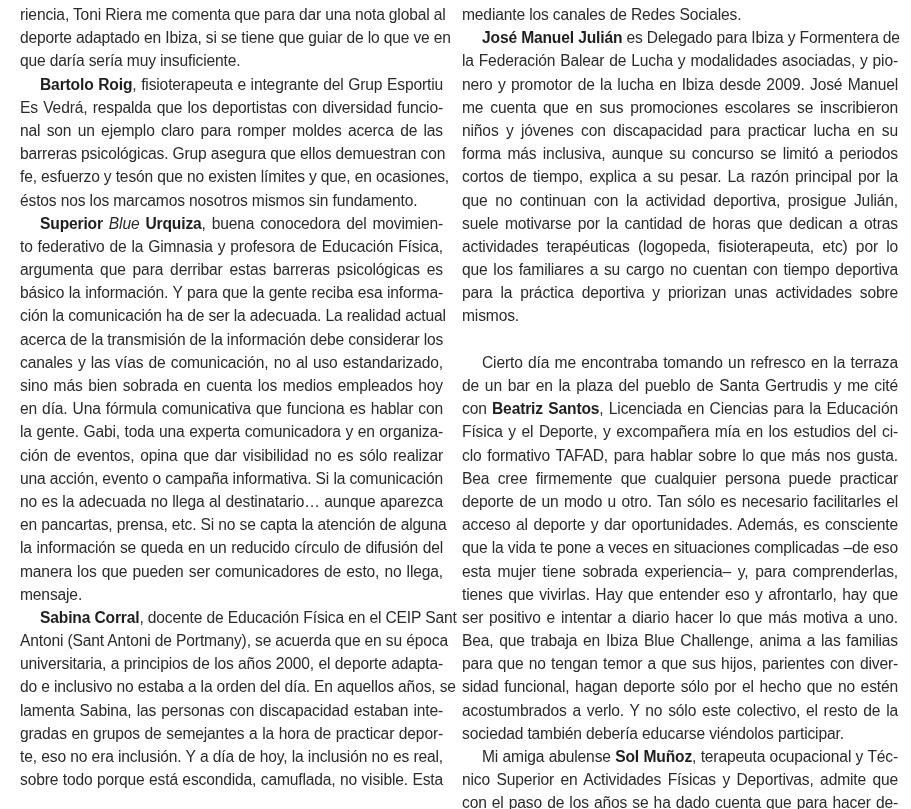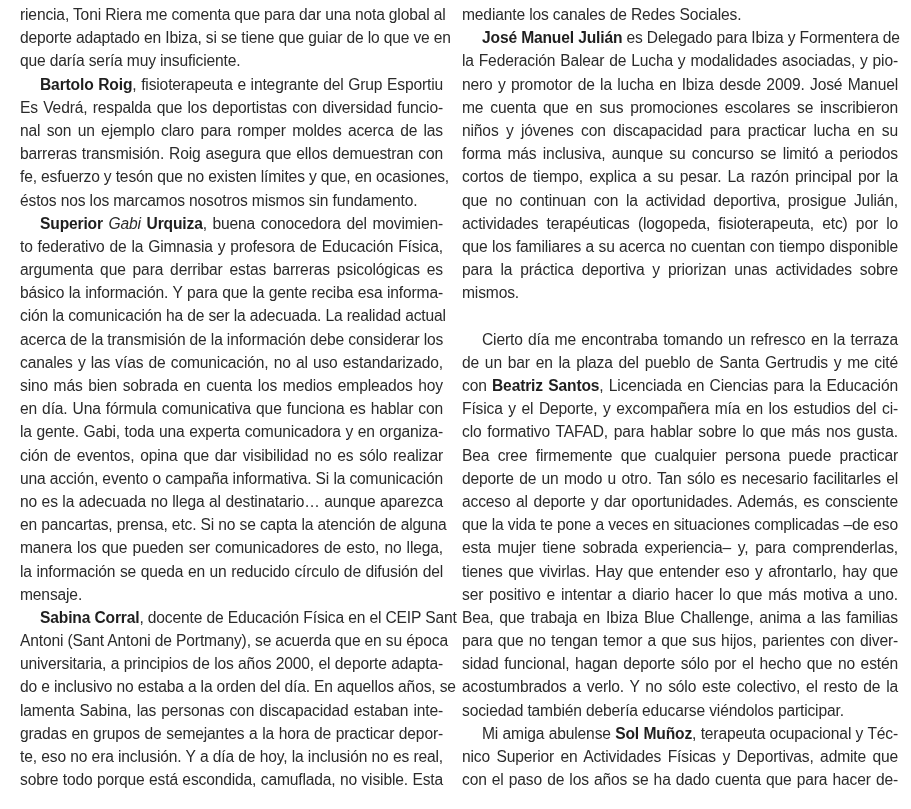--- a/index.html
+++ b/index.html
@@ -29,61 +29,62 @@
 </head>
 <body>
 
 <div class="col col-left">
     <span class="line"><span>riencia, Toni Riera me comenta que para dar una nota global al</span></span>
     <span class="line"><span>deporte adaptado en Ibiza, si se tiene que guiar de lo que ve en</span></span>
     <span class="line last"><span>que daría sería muy insuficiente.</span></span>
     <span class="line indent"><b>Bartolo Roig</b><span>, fisioterapeuta e integrante del Grup Esportiu</span></span>
     <span class="line"><span>Es Vedrá, respalda que los deportistas con diversidad funcio-</span></span>
     <span class="line"><span>nal son un ejemplo claro para romper moldes acerca de las</span></span>
-    <span class="line"><span>barreras transmisión. Roig asegura que ellos demuestran con</span></span>
+    <span class="line"><span>barreras psicológicas. Grup asegura que ellos demuestran con</span></span>
     <span class="line"><span>fe, esfuerzo y tesón que no existen límites y que, en ocasiones,</span></span>
     <span class="line last"><span>éstos nos los marcamos nosotros mismos sin fundamento.</span></span>
-    <span class="line indent"><b>Superior </b><i>Gabi</i><b> Urquiza</b><span>, buena conocedora del movimien-</span></span>
+    <span class="line indent"><b>Superior </b><i>Blue</i><b> Urquiza</b><span>, buena conocedora del movimien-</span></span>
     <span class="line"><span>to federativo de la Gimnasia y profesora de Educación Física,</span></span>
     <span class="line"><span>argumenta que para derribar estas barreras psicológicas es</span></span>
     <span class="line"><span>básico la información. Y para que la gente reciba esa informa-</span></span>
     <span class="line"><span>ción la comunicación ha de ser la adecuada. La realidad actual</span></span>
     <span class="line"><span>acerca de la transmisión de la información debe considerar los</span></span>
     <span class="line"><span>canales y las vías de comunicación, no al uso estandarizado,</span></span>
     <span class="line"><span>sino más bien sobrada en cuenta los medios empleados hoy</span></span>
     <span class="line"><span>en día. Una fórmula comunicativa que funciona es hablar con</span></span>
     <span class="line"><span>la gente. Gabi, toda una experta comunicadora y en organiza-</span></span>
     <span class="line"><span>ción de eventos, opina que dar visibilidad no es sólo realizar</span></span>
     <span class="line"><span>una acción, evento o campaña informativa. Si la comunicación</span></span>
     <span class="line"><span>no es la adecuada no llega al destinatario… aunque aparezca</span></span>
     <span class="line"><span>en pancartas, prensa, etc. Si no se capta la atención de alguna</span></span>
+    <span class="line"><span>la información se queda en un reducido círculo de difusión del</span></span>
     <span class="line"><span>manera los que pueden ser comunicadores de esto, no llega,</span></span>
-    <span class="line"><span>la información se queda en un reducido círculo de difusión del</span></span>
     <span class="line last"><span>mensaje.</span></span>
     <span class="line indent"><b>Sabina Corral</b><span>, docente de Educación Física en el CEIP Sant</span></span>
     <span class="line"><span>Antoni (Sant Antoni de Portmany), se acuerda que en su época</span></span>
     <span class="line"><span>universitaria, a principios de los años 2000, el deporte adapta-</span></span>
     <span class="line"><span>do e inclusivo no estaba a la orden del día. En aquellos años, se</span></span>
     <span class="line"><span>lamenta Sabina, las personas con discapacidad estaban inte-</span></span>
     <span class="line"><span>gradas en grupos de semejantes a la hora de practicar depor-</span></span>
     <span class="line"><span>te, eso no era inclusión. Y a día de hoy, la inclusión no es real,</span></span>
     <span class="line"><span>sobre todo porque está escondida, camuflada, no visible. Esta</span></span>
   </div>
 <div class="col col-right">
     <span class="line last"><span>mediante los canales de Redes Sociales.</span></span>
     <span class="line indent"><b>José Manuel Julián</b><span> es Delegado para Ibiza y Formentera de</span></span>
     <span class="line"><span>la Federación Balear de Lucha y modalidades asociadas, y pio-</span></span>
     <span class="line"><span>nero y promotor de la lucha en Ibiza desde 2009. José Manuel</span></span>
     <span class="line"><span>me cuenta que en sus promociones escolares se inscribieron</span></span>
     <span class="line"><span>niños y jóvenes con discapacidad para practicar lucha en su</span></span>
     <span class="line"><span>forma más inclusiva, aunque su concurso se limitó a periodos</span></span>
     <span class="line"><span>cortos de tiempo, explica a su pesar. La razón principal por la</span></span>
     <span class="line"><span>que no continuan con la actividad deportiva, prosigue Julián,</span></span>
+    <span class="line"><span>suele motivarse por la cantidad de horas que dedican a otras</span></span>
     <span class="line"><span>actividades terapéuticas (logopeda, fisioterapeuta, etc) por lo</span></span>
-    <span class="line"><span>que los familiares a su acerca no cuentan con tiempo disponible</span></span>
+    <span class="line"><span>que los familiares a su cargo no cuentan con tiempo deportiva</span></span>
     <span class="line"><span>para la práctica deportiva y priorizan unas actividades sobre</span></span>
     <span class="line last"><span>mismos.</span></span>
     <span class="gap"></span>
     <span class="line indent"><span>Cierto día me encontraba tomando un refresco en la terraza</span></span>
     <span class="line"><span>de un bar en la plaza del pueblo de Santa Gertrudis y me cité</span></span>
     <span class="line"><span>con </span><b>Beatriz Santos</b><span>, Licenciada en Ciencias para la Educación</span></span>
     <span class="line"><span>Física y el Deporte, y excompañera mía en los estudios del ci-</span></span>
     <span class="line"><span>clo formativo TAFAD, para hablar sobre lo que más nos gusta.</span></span>
     <span class="line"><span>Bea cree firmemente que cualquier persona puede practicar</span></span>
     <span class="line"><span>deporte de un modo u otro. Tan sólo es necesario facilitarles el</span></span>

